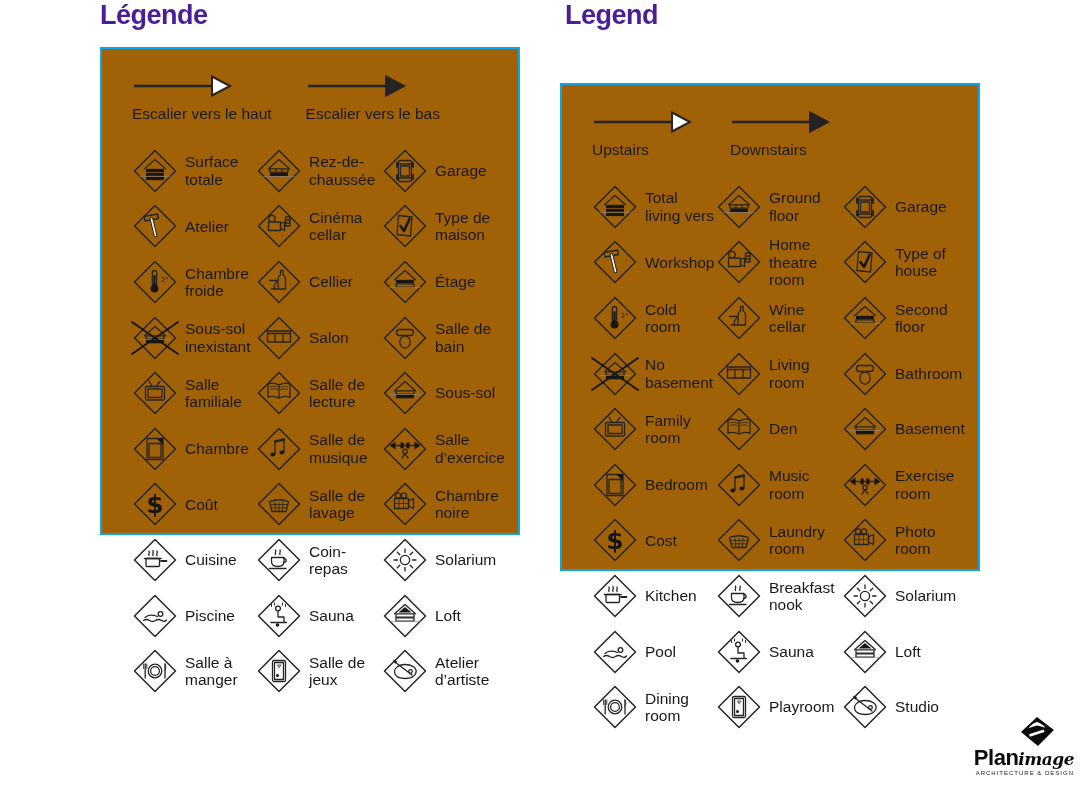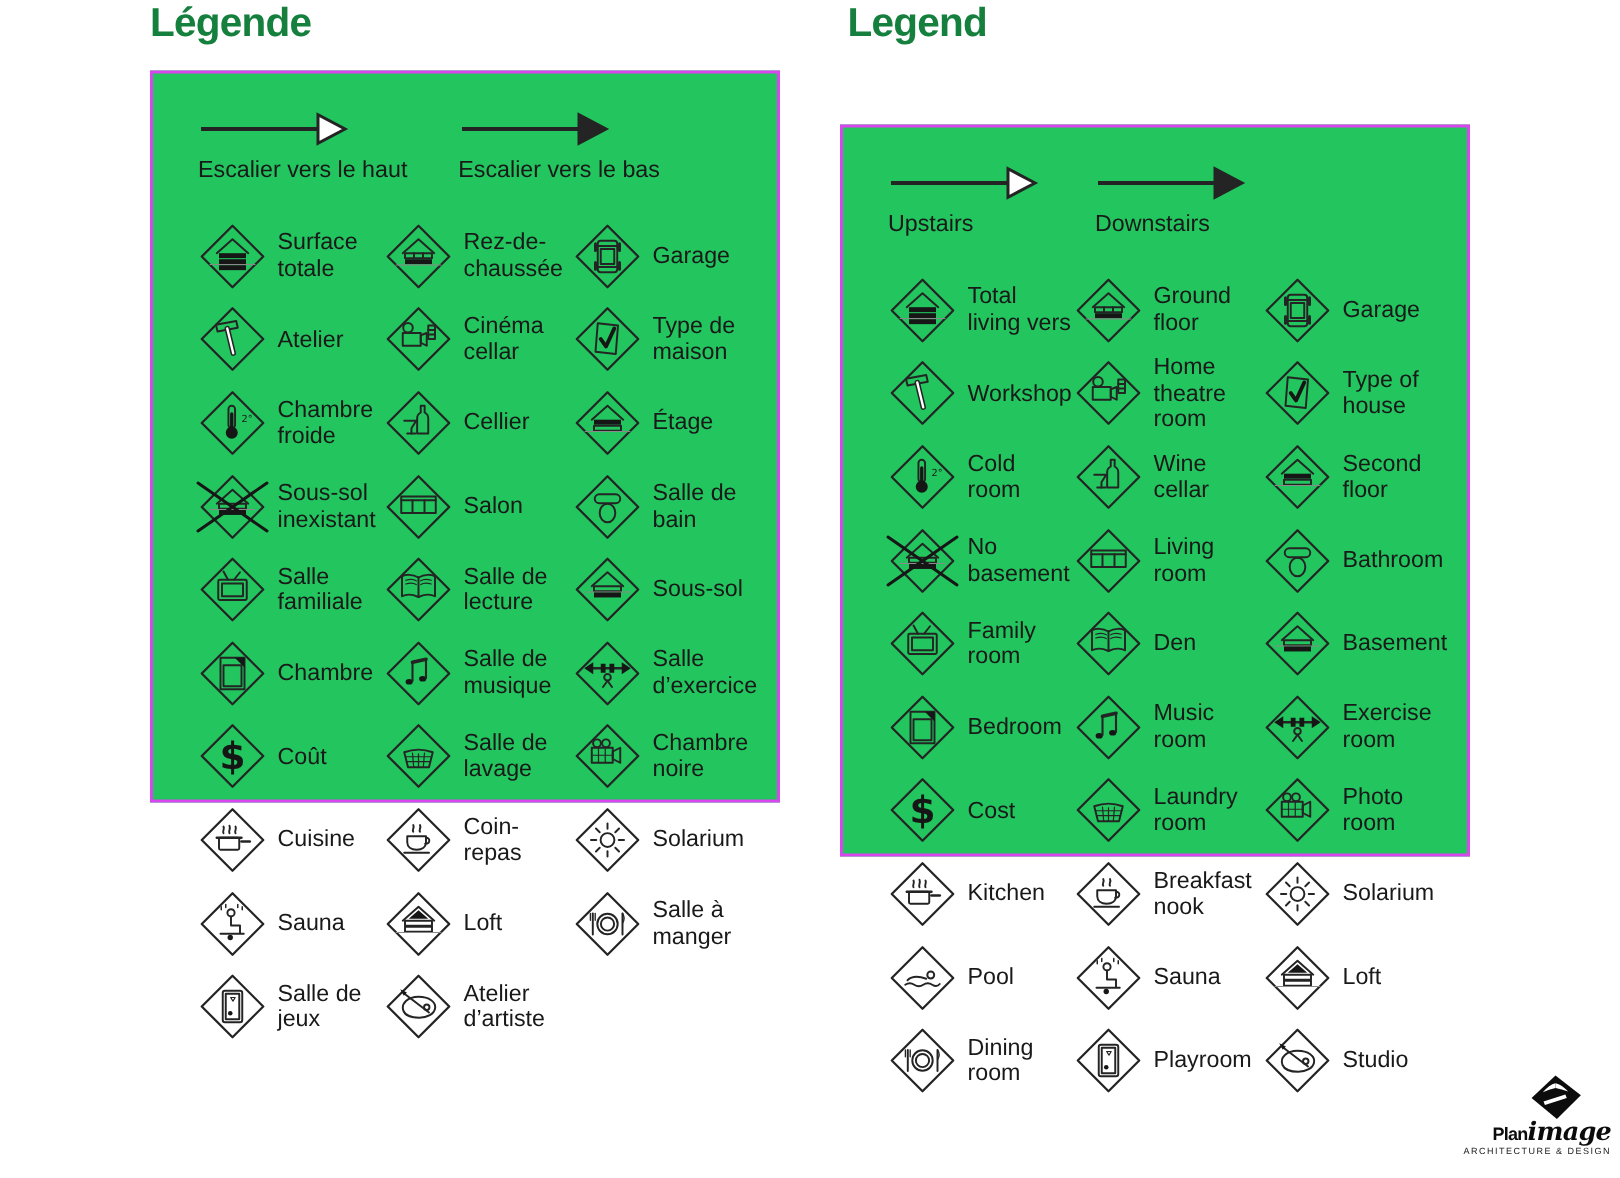--- a/index.html
+++ b/index.html
@@ -4,27 +4,27 @@
 <style>
   html,body{margin:0;padding:0;}
   body{
     width:1080px;height:785px;position:relative;overflow:hidden;
     background:#ffffff;
     font-family:"Liberation Sans","DejaVu Sans",sans-serif;
     color:#191919;
   }
   .panel-title{
     position:absolute;top:0px;
-    font-size:27px;font-weight:700;letter-spacing:-0.5px;color:#15803d;
+    font-size:27px;font-weight:700;letter-spacing:-0.5px;color:#4c1d95;
   }
   #title-fr{left:100px;}
   #title-en{left:565px;text-align:center;}
   .panel{
     position:absolute;top:47px;width:420px;height:488px;
-    border:2px solid #d946ef;background:#22c55e;box-sizing:border-box;
+    border:2px solid #0ea5e9;background:#a16207;box-sizing:border-box;
   }
   #panel-fr{left:100px;}
   #panel-en{left:560px;margin-top:36px;}
   .arrows{
     display:flex;align-items:flex-start;gap:34px;
     padding:24px 0 0 30px;height:60px;box-sizing:content-box;
   }
   .arrow-item{display:flex;flex-direction:column;}
   .arrow-item svg{display:block;overflow:visible;}
   .arrow-label{
@@ -42,21 +42,21 @@
     margin-left:7px;font-size:15.5px;line-height:1.12;color:#191919;
   }
   .col1 .clabel{max-width:70px;}
   .col2 .clabel{max-width:72px;}
   .col3 .clabel{max-width:78px;}
   .logo{
     position:absolute;right:6px;top:716px;width:110px;text-align:right;
   }
   .logo .mark{display:block;margin:0 18px 0 auto;}
   .logo .wordmark{white-space:nowrap;line-height:1;}
-  .logo .plan{font-weight:900;font-size:12px;color:#0c0c0c;letter-spacing:-0.5px;}
+  .logo .plan{font-weight:900;font-size:22px;color:#0c0c0c;letter-spacing:-0.5px;}
   .logo .image{font-style:italic;font-weight:700;font-size:17px;color:#0c0c0c;
     font-family:"DejaVu Serif","Liberation Serif",serif;letter-spacing:-0.5px;}
   .logo .tagline{font-size:6px;letter-spacing:1px;color:#222;margin-top:1px;}
 </style>
 </head>
 <body>
 
 <div class="panel-title" id="title-fr">Légende</div>
 <div class="panel-title" id="title-en">Legend</div>
 
@@ -379,20 +379,31 @@
             <line x1="15.5" y1="23" x2="12" y2="23"></line>
             <line x1="23" y1="15.5" x2="23" y2="12"></line>
             <line x1="28.2" y1="28.2" x2="30.7" y2="30.7"></line>
             <line x1="17.8" y1="28.2" x2="15.3" y2="30.7"></line>
             <line x1="28.2" y1="17.8" x2="30.7" y2="15.3"></line>
             <line x1="17.8" y1="17.8" x2="15.3" y2="15.3"></line>
           </svg>
         </span>
         <span class="clabel">Solarium</span>
       </div>
+      <div class="cell col1">
+        <span class="dicon">
+          <svg viewBox="0 0 46 46" width="46" height="46" stroke="#242424" stroke-width="1.3" fill="none" stroke-linecap="round" stroke-linejoin="round">
+            <polygon points="23,2.5 43.5,23 23,43.5 2.5,23" stroke-width="1.5"></polygon>
+            <circle cx="28.5" cy="21" r="2.3"></circle>
+            <path d="M13,24.5 C16,21.5 20,21.5 25.5,23.5"></path>
+            <path d="M11.5,27.5 Q14.5,25.5 17.5,27.5 T23.5,27.5 T29.5,27.5 T34.5,27"></path>
+          </svg>
+        </span>
+        <span class="clabel">Piscine</span>
+      </div>
       <div class="cell col2">
         <span class="dicon">
           <svg viewBox="0 0 46 46" width="46" height="46" stroke="#242424" stroke-width="1.3" fill="none" stroke-linecap="round" stroke-linejoin="round">
             <polygon points="23,2.5 43.5,23 23,43.5 2.5,23" stroke-width="1.5"></polygon>
             <circle cx="22" cy="15.5" r="2.4"></circle>
             <path d="M22,18 V24 L28,24 V29"></path>
             <line x1="15" y1="29.5" x2="30.5" y2="29.5"></line>
             <circle cx="21.5" cy="32" r="1.8" fill="#161616" stroke="none"></circle>
             <line x1="15.5" y1="11.5" x2="15.5" y2="13.5" stroke-width="1"></line>
             <line x1="18.5" y1="10" x2="18.5" y2="12" stroke-width="1"></line>

